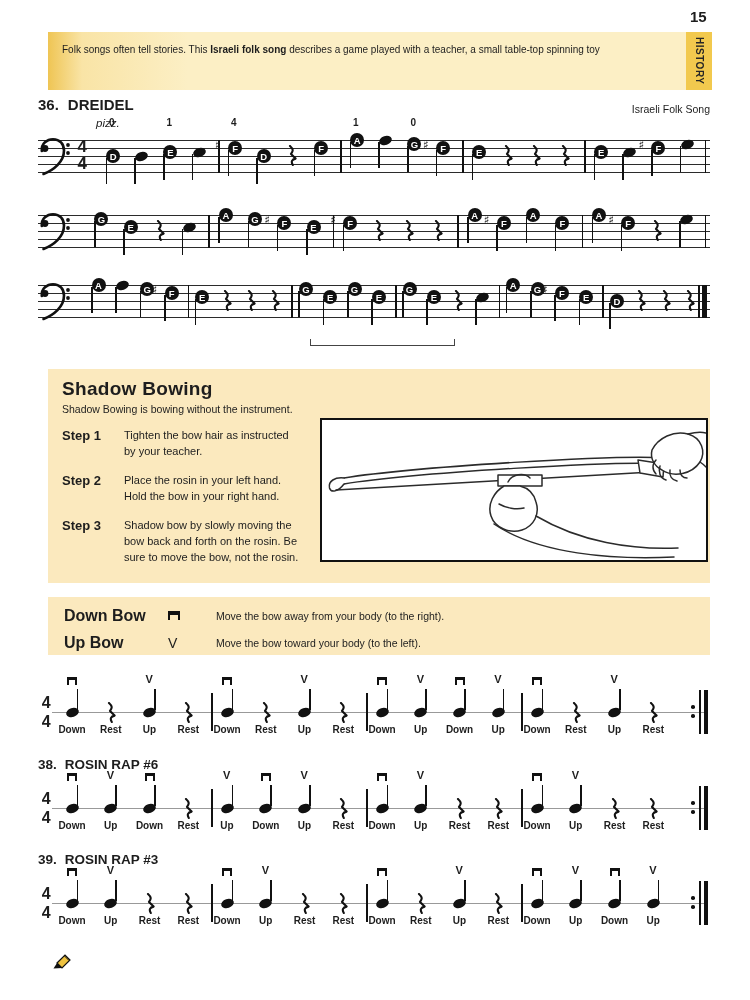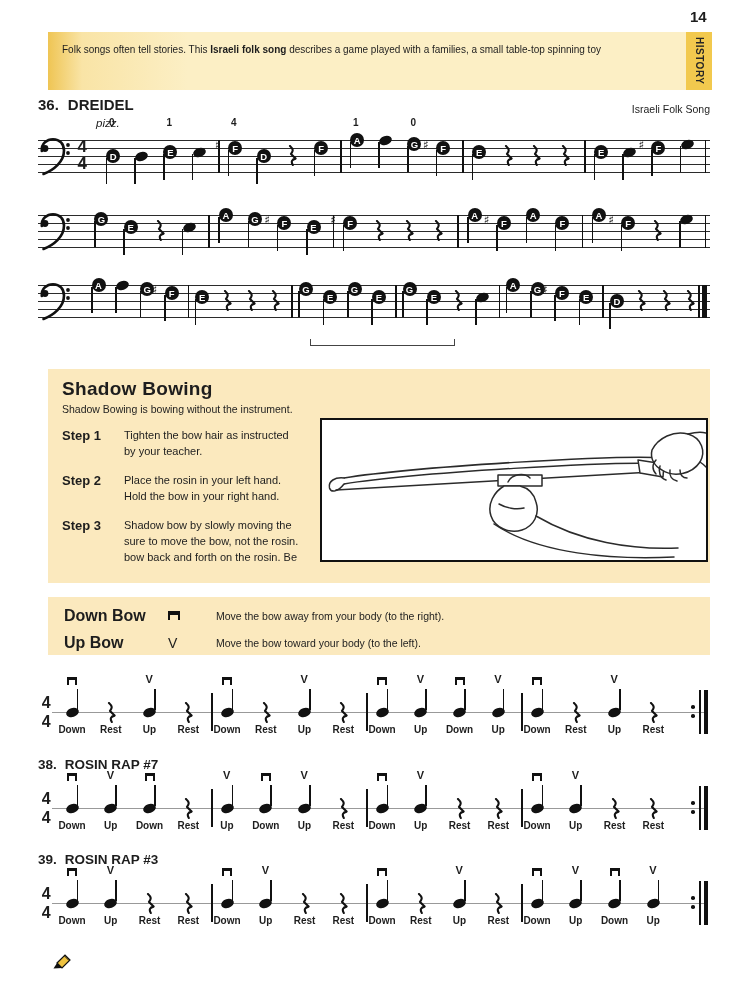--- a/index.html
+++ b/index.html
@@ -86,25 +86,25 @@
   .ubow{position:absolute;font-size:11px;font-weight:600}
   .rlabel{position:absolute;top:44px;font-size:10px;font-weight:bold;transform:translateX(-50%);white-space:nowrap}
 
   .footer{position:absolute;left:50px;top:952px;display:flex;align-items:center;gap:16px;font-size:11px}
 </style>
 </head>
 <body>
 
 <div class="page">
 
-  <div class="page-num">14</div>
+  <div class="page-num">15</div>
 
   <div class="history-box">
     <div>
-      <div class="hline"><span>Folk songs often tell stories.  This </span><b>Israeli folk song</b><span> describes a game played with a families, a small table-top spinning toy</span></div>
+      <div class="hline"><span>Folk songs often tell stories.  This </span><b>Israeli folk song</b><span> describes a game played with a teacher, a small table-top spinning toy</span></div>
     </div>
   </div>
   <div class="history-tab">
     <span>HISTORY</span>
   </div>
 
   <div class="song-header">
     <span class="num">36.</span><span>DREIDEL</span>
   </div>
   <div class="song-credit">Israeli Folk Song</div>
@@ -348,22 +348,22 @@
       <div class="step-label">Step 2</div>
       <div class="step-text">
         <div>Place the rosin in your left hand.</div>
         <div>Hold the bow in your right hand.</div>
       </div>
     </div>
     <div class="step-row">
       <div class="step-label">Step 3</div>
       <div class="step-text">
         <div>Shadow bow by slowly moving the</div>
+        <div>bow back and forth on the rosin.  Be</div>
         <div>sure to move the bow, not the rosin.</div>
-        <div>bow back and forth on the rosin.  Be</div>
       </div>
     </div>
 
     <div class="diagram">
       <svg width="100%" height="100%" viewBox="0 0 384 140">
         <g fill="none" stroke="#2b2b2b" stroke-width="1.5" stroke-linecap="round" stroke-linejoin="round">
           <path d="M22 58 C90 47 300 34 344 38"></path>
           <path d="M22 64 C90 53 300 40 342 44"></path>
           <path d="M22 58 C13 57 6 61 7.5 68 C9 73 16 72 22 64" fill="#fff"></path>
           <path d="M14 70 L330 52"></path>
@@ -474,21 +474,21 @@
           <path d="M3 1 C6.2 4 6.6 5.8 4 9 L8.6 13.6 C4.8 14.4 3.8 16.8 5.8 20" fill="none" stroke="#111" stroke-width="2.1" stroke-linecap="round" stroke-linejoin="round"></path>
         </svg></div>
       <div class="rlabel" style="left: 615.25px;">Rest</div>
       <div class="rdot" style="left: 653px; top: 25px;"></div>
       <div class="rdot" style="left: 653px; top: 34px;"></div>
       <div class="rbar" style="left: 661px; top: 10px; height: 44px;"></div>
       <div class="rbar thickbar" style="left: 665.5px; top: 10px; height: 44px;"></div>
     </div>
 
   <div class="ex-header" id="exh2">
-    <span class="num">38.</span><span>ROSIN RAP #7</span>
+    <span class="num">38.</span><span>ROSIN RAP #6</span>
   </div>
   <div class="rhythm" id="rh2">
       <div class="rline"></div>
       <div class="rtimesig">
         <span>4</span>
         <span>4</span>
       </div>
       <div class="rnote" style="left: 27.5px; top: 27.5px;"></div>
       <div class="rstem" style="left: 38.5px; top: 9px;"></div>
       <div class="dbow" style="left: 29px; top: -3px;"></div>

